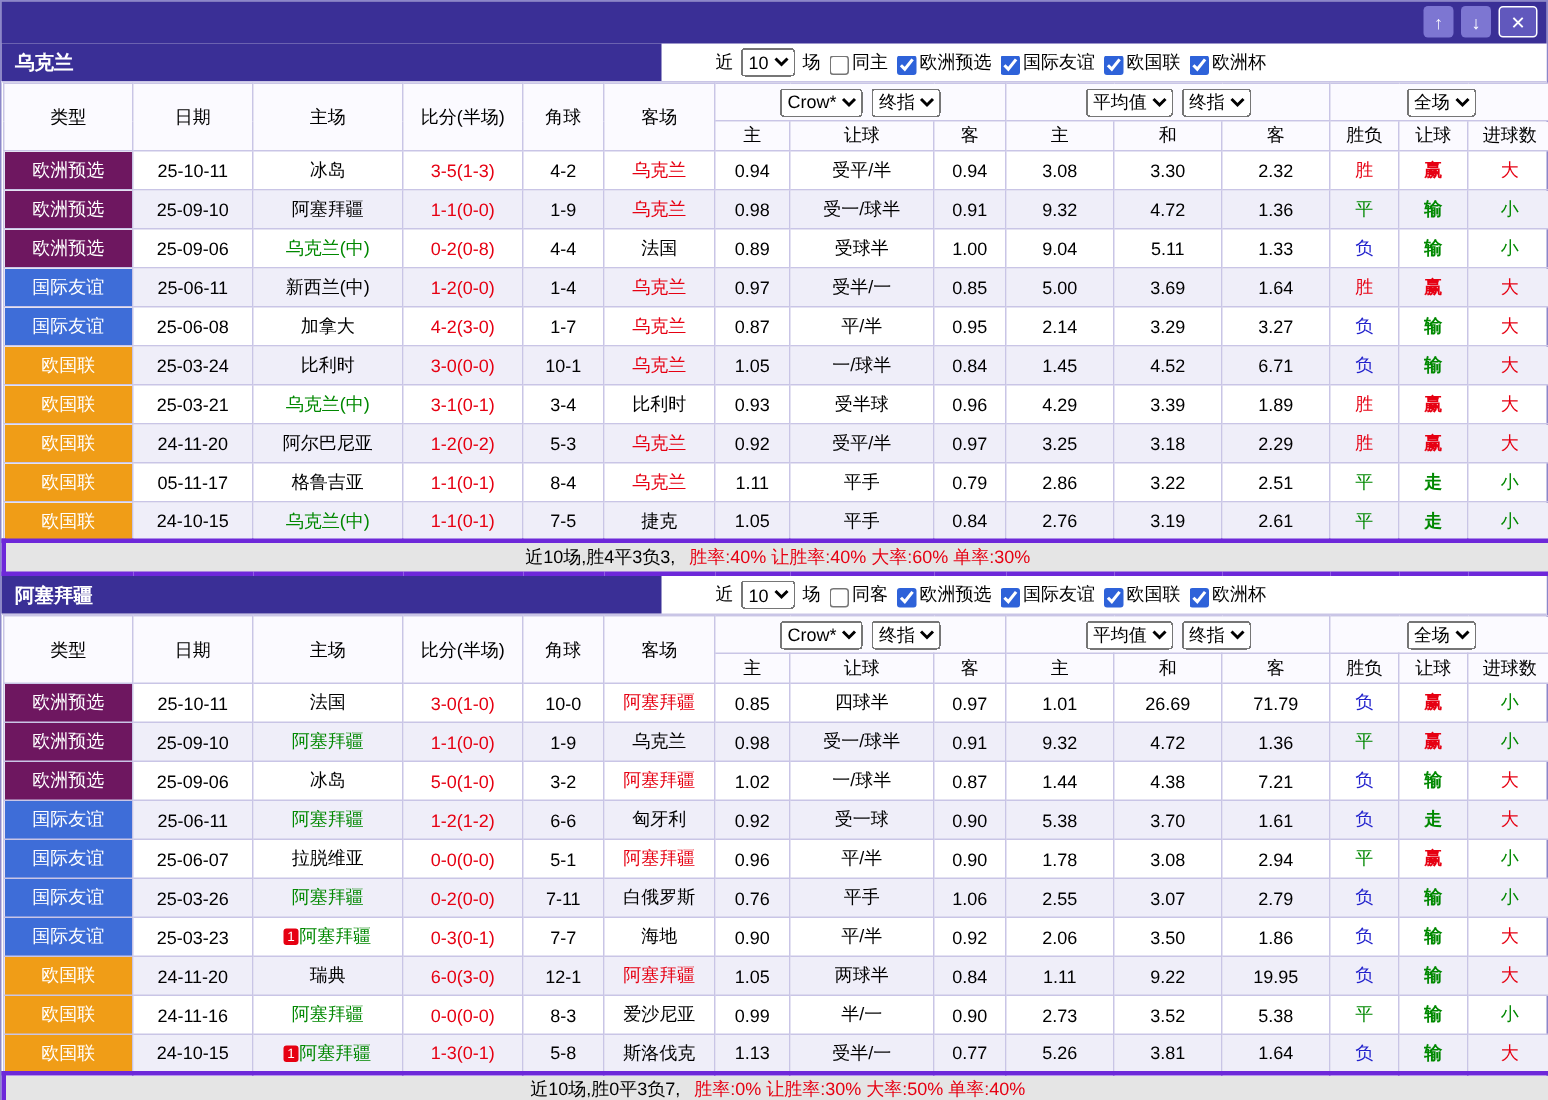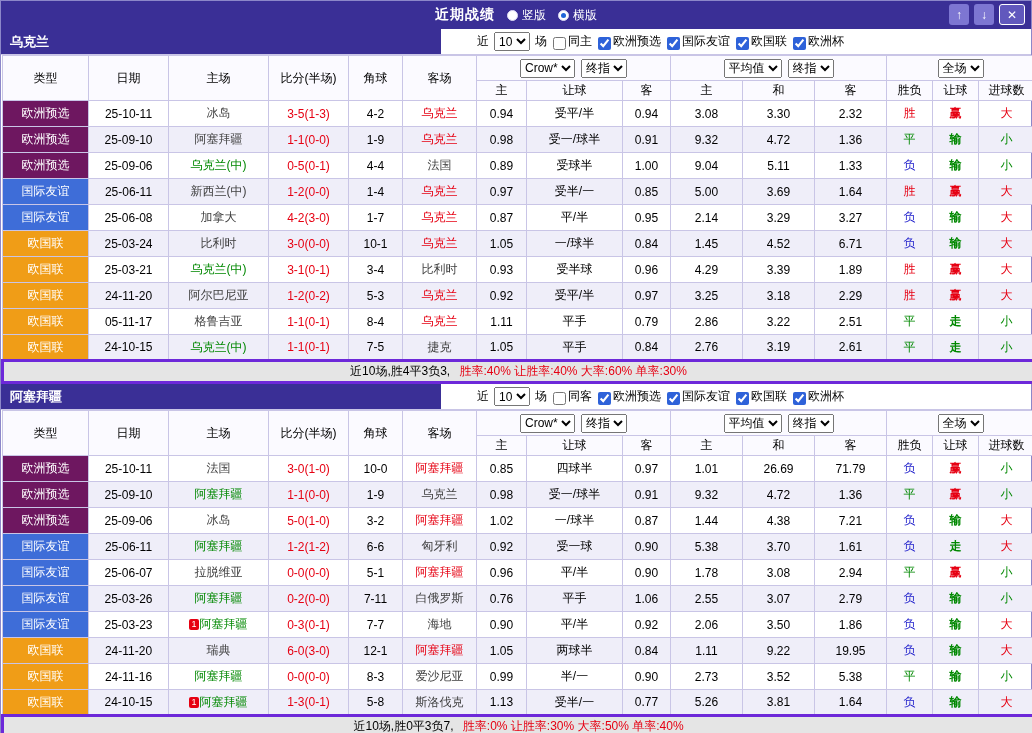--- a/index.html
+++ b/index.html
@@ -58,48 +58,37 @@
   tbody td { height:26px; background-clip:padding-box; }
   tbody tr.alt td { background:#efeef9; }
   td.comp { color:#fff; }
   tbody tr.alt td.comp { background-color:inherit; }
   .comp-euroqual { background:#6e1760 !important; }
   .comp-friendly { background:#3e6dd8 !important; }
   .comp-nations  { background:#f09d17 !important; }
   .c-red   { color:#e60012; }
   .c-green { color:#008800; }
   .c-blue  { color:#2222cc; }
-  .c-black { color:#404040;text-align:center; }
+  .c-black { color:#000000;text-align:center; }
   .score { color:#e60012; }
   .hresult span { font-weight:bold; }
   .badge {
     display:inline-block; background:#e60012; color:#fff; font-size:9px;
     line-height:11px; padding:0 2px; border-radius:2px; margin-right:1px; vertical-align:1px;
   }
   tfoot td.summary { height:22px; background:#e5e5e5; border:3px solid #6d28d9; }
   .sum-prefix { color:#000; }
   .sum-stats { color:#e60012; margin-left:6px; }
 </style>
 </head>
 <body>
 
 <div class="app">
 
   <header class="titlebar">
-    <div class="title-center">
-      <span class="title">近期战绩</span>
-      <label class="radio-opt">
-        <span class="radio"></span>
-        <span>竖版</span>
-      </label>
-      <label class="radio-opt">
-        <span class="radio checked"></span>
-        <span>横版</span>
-      </label>
-    </div>
     <div class="win-buttons">
       <button class="wbtn"><span>↑</span></button>
       <button class="wbtn"><span>↓</span></button>
       <button class="wbtn close"><span>✕</span></button>
     </div>
   </header>
 
   <div id="sections">
   <section class="team-section">
     <div class="team-bar">
@@ -215,21 +204,21 @@
     <td>1.36</td>
     <td><span class="c-green">平</span></td>
     <td class="hresult"><span class="c-green">输</span></td>
     <td><span class="c-green">小</span></td>
   </tr>
 
   <tr class="match-row">
     <td class="comp comp-euroqual">欧洲预选</td>
     <td>25-09-06</td>
     <td><span class="c-green">乌克兰(中)</span></td>
-    <td class="score">0-5(0-1)</td>
+    <td class="score">0-2(0-8)</td>
     <td>4-4</td>
     <td><span class="c-black">法国</span></td>
     <td>0.89</td>
     <td>受球半</td>
     <td>1.00</td>
     <td>9.04</td>
     <td>5.11</td>
     <td>1.33</td>
     <td><span class="c-blue">负</span></td>
     <td class="hresult"><span class="c-green">输</span></td>

